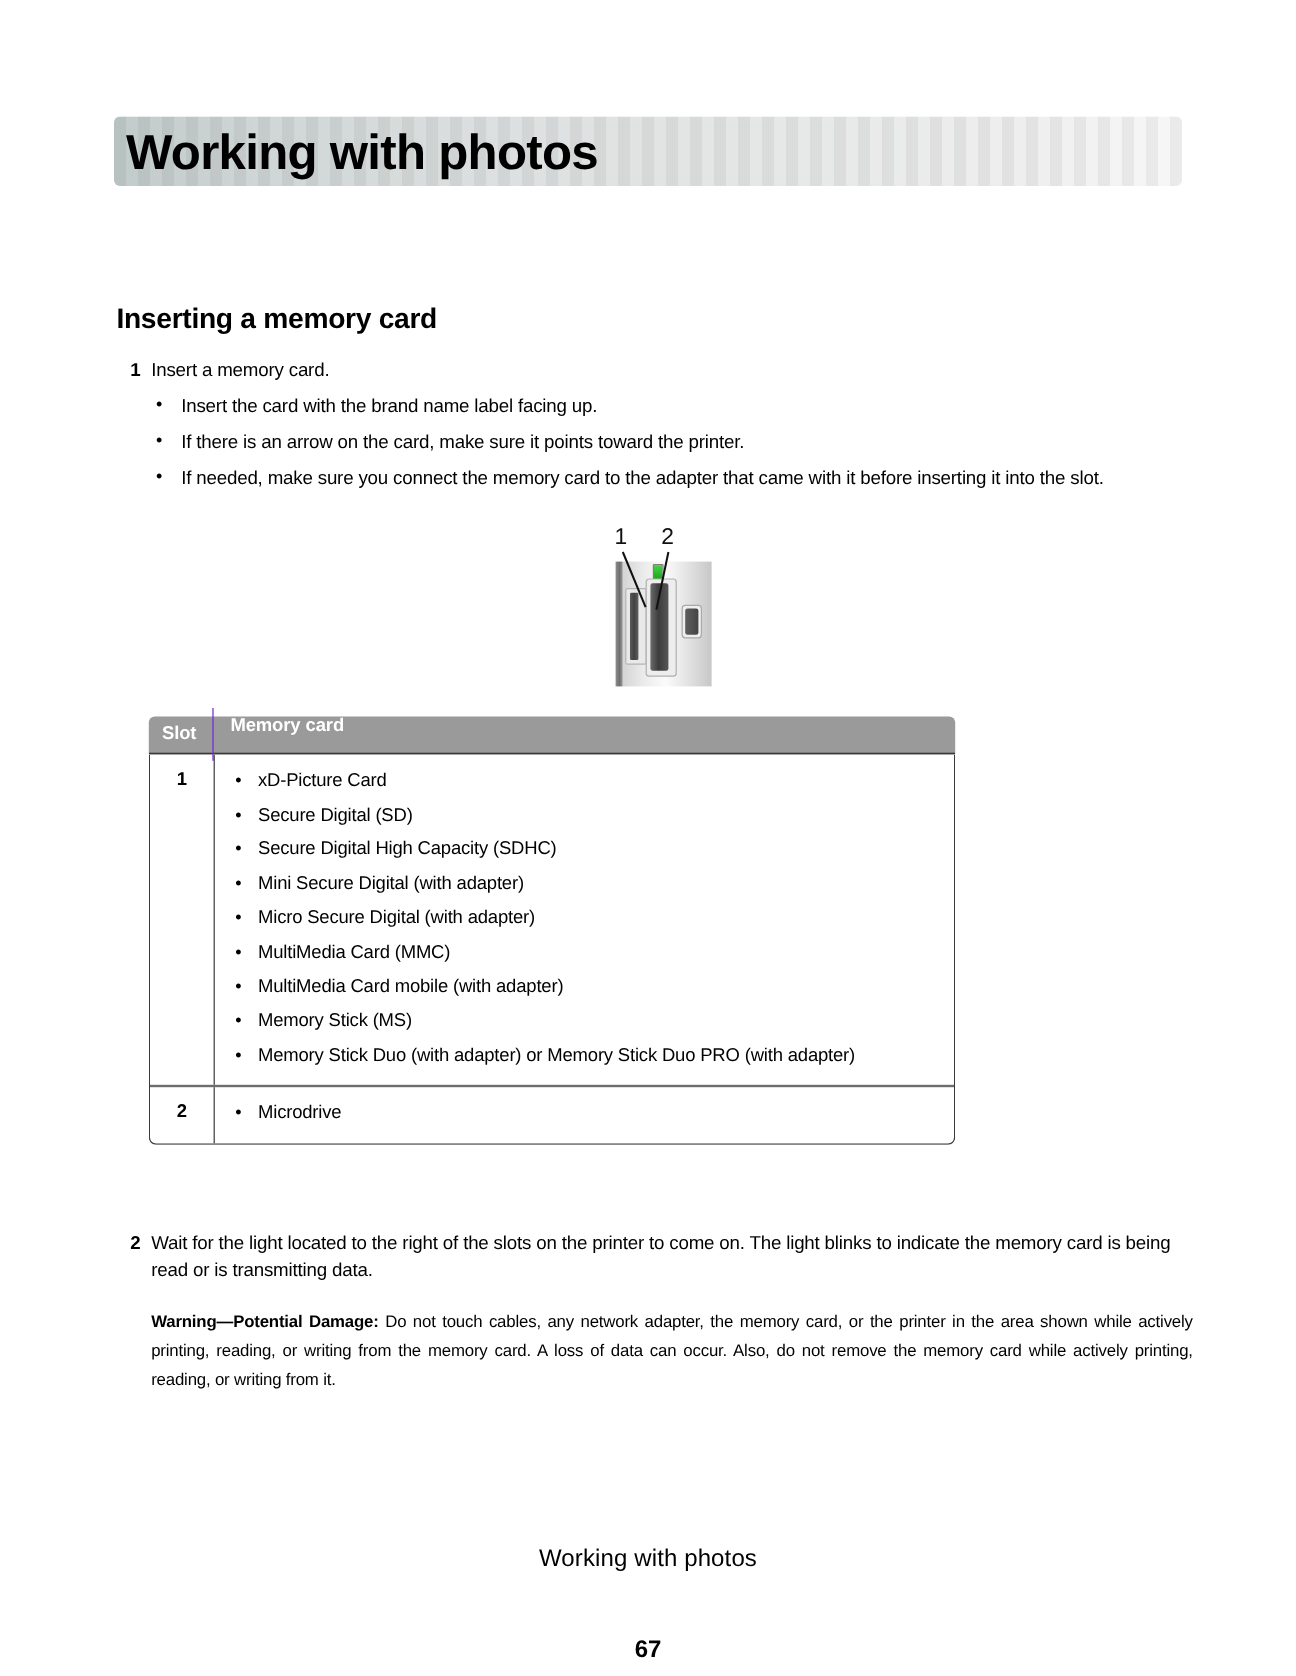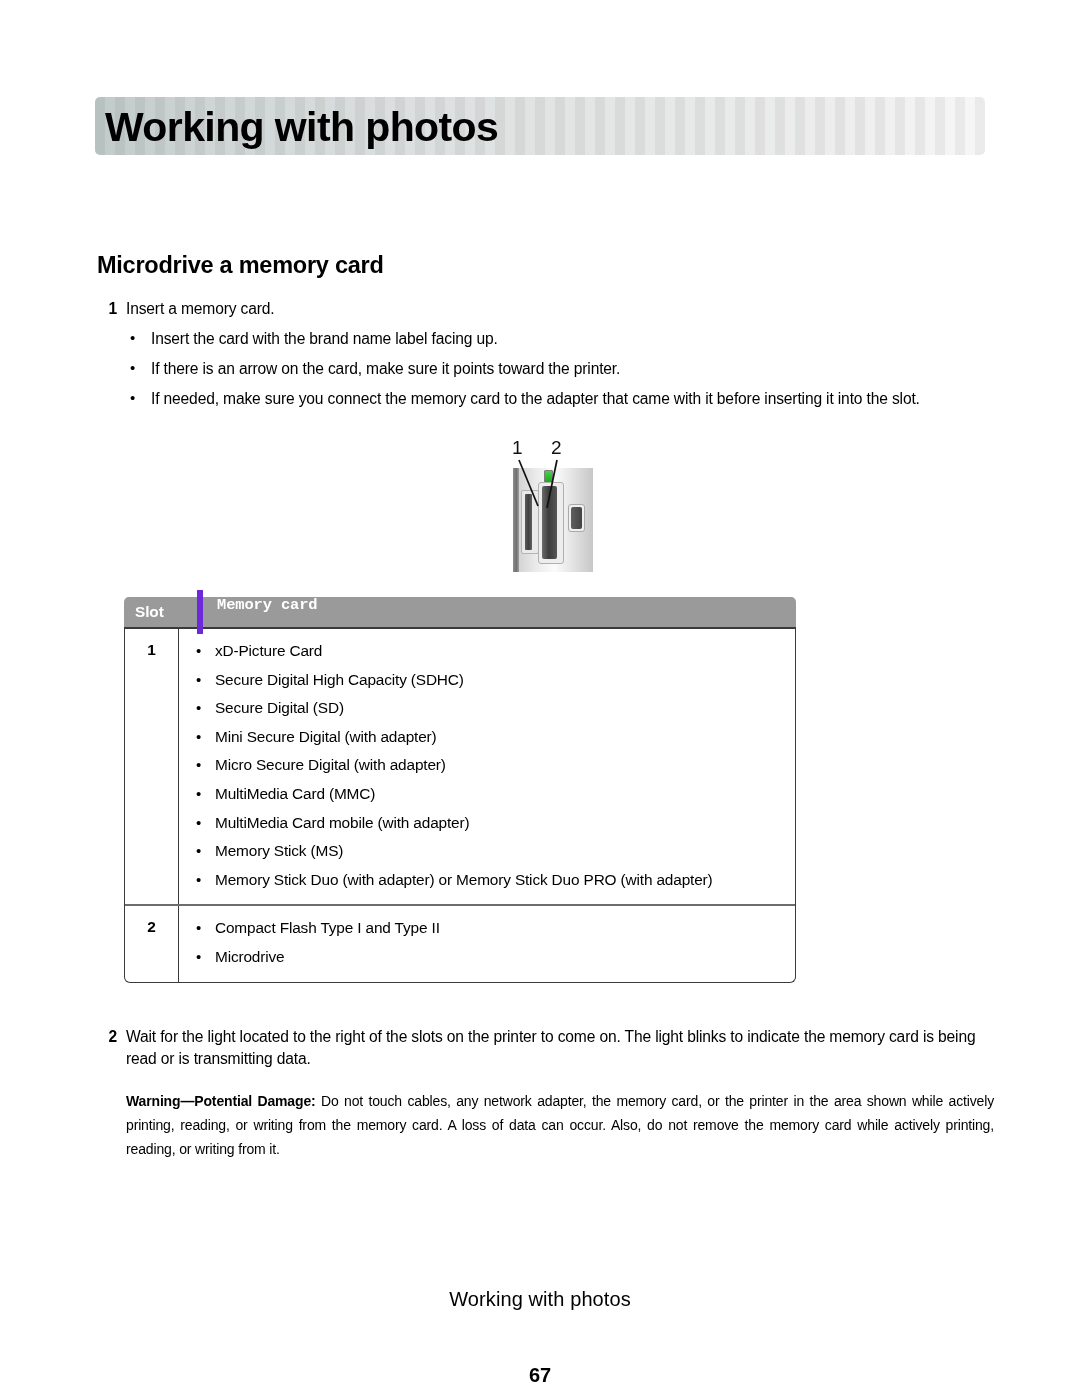--- a/index.html
+++ b/index.html
@@ -270,32 +270,31 @@
     border-radius: 5px 5px 0 0;
     height: 30px;
     align-items: center;
     color: #ffffff;
     font-weight: bold;
     font-size: 15.4px;
     letter-spacing: -0.1px;
     border-bottom: 2px solid #3a3a3a;
   }
   .ct-head-slot {
-    width: 73px;
+    width: 53px;
     padding-left: 11px;
     box-sizing: border-box;
   }
   .ct-head-card {
     flex: 1;
     padding-left: 14px;
     box-sizing: border-box;
-    border-left: 6px solid #6d28d9;
+    border-left: 1px solid #6d28d9;
     height: 44px;
     line-height: 30px;
-    font-family: Liberation Mono, monospace;
   }
   .ct-body {
     border-left: 1.5px solid #3a3a3a;
     border-right: 1.5px solid #3a3a3a;
     border-bottom: 1.5px solid #3a3a3a;
     border-radius: 0 0 6px 6px;
     overflow: hidden;
     background: #ffffff;
   }
   .ct-row {
@@ -359,21 +358,21 @@
 </head>
 <body>
 
 <div class="page">
 
   <div class="chapter-banner">
     <div class="stripes"></div>
   </div>
   <div class="chapter-title">Working with photos</div>
 
-  <div class="h2-section">Microdrive a memory card</div>
+  <div class="h2-section">Inserting a memory card</div>
 
   <div class="step" id="step-1">
     <span class="num">1</span>
     <span class="txt">Insert a memory card.</span>
   </div>
 
   <div class="bullets">
     <div class="bullet">Insert the card with the brand name label facing up.</div>
     <div class="bullet">If there is an arrow on the card, make sure it points toward the printer.</div>
     <div class="bullet">If needed, make sure you connect the memory card to the adapter that came with it before inserting it into the slot.</div>
@@ -404,35 +403,34 @@
     <div class="cт-head">
       <div class="ct-head-slot">Slot</div>
       <div class="ct-head-card">Memory card</div>
     </div>
     <div class="ct-body">
 
       <div class="ct-row">
         <div class="ct-slot">1</div>
         <div class="ct-cards">
           <div class="ct-item">xD-Picture Card</div>
+          <div class="ct-item">Secure Digital (SD)</div>
           <div class="ct-item">Secure Digital High Capacity (SDHC)</div>
-          <div class="ct-item">Secure Digital (SD)</div>
           <div class="ct-item">Mini Secure Digital (with adapter)</div>
           <div class="ct-item">Micro Secure Digital (with adapter)</div>
           <div class="ct-item">MultiMedia Card (MMC)</div>
           <div class="ct-item">MultiMedia Card mobile (with adapter)</div>
           <div class="ct-item">Memory Stick (MS)</div>
           <div class="ct-item">Memory Stick Duo (with adapter) or Memory Stick Duo PRO (with adapter)</div>
         </div>
       </div>
 
       <div class="ct-row">
         <div class="ct-slot">2</div>
         <div class="ct-cards">
-          <div class="ct-item">Compact Flash Type I and Type II</div>
           <div class="ct-item">Microdrive</div>
         </div>
       </div>
 
     </div>
   </div>
 
   <div class="step" id="step-2">
     <span class="num">2</span>
     <span class="txt">Wait for the light located to the right of the slots on the printer to come on. The light blinks to indicate the memory card is being read or is transmitting data.</span>

